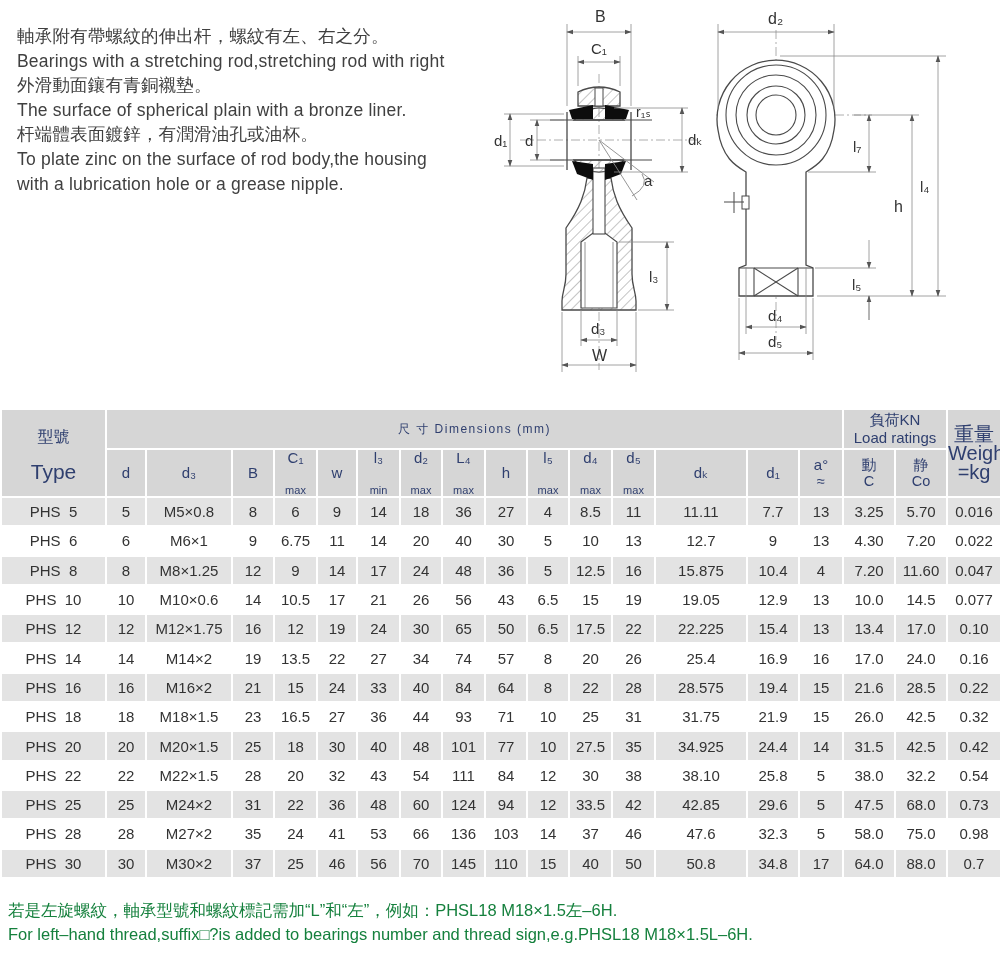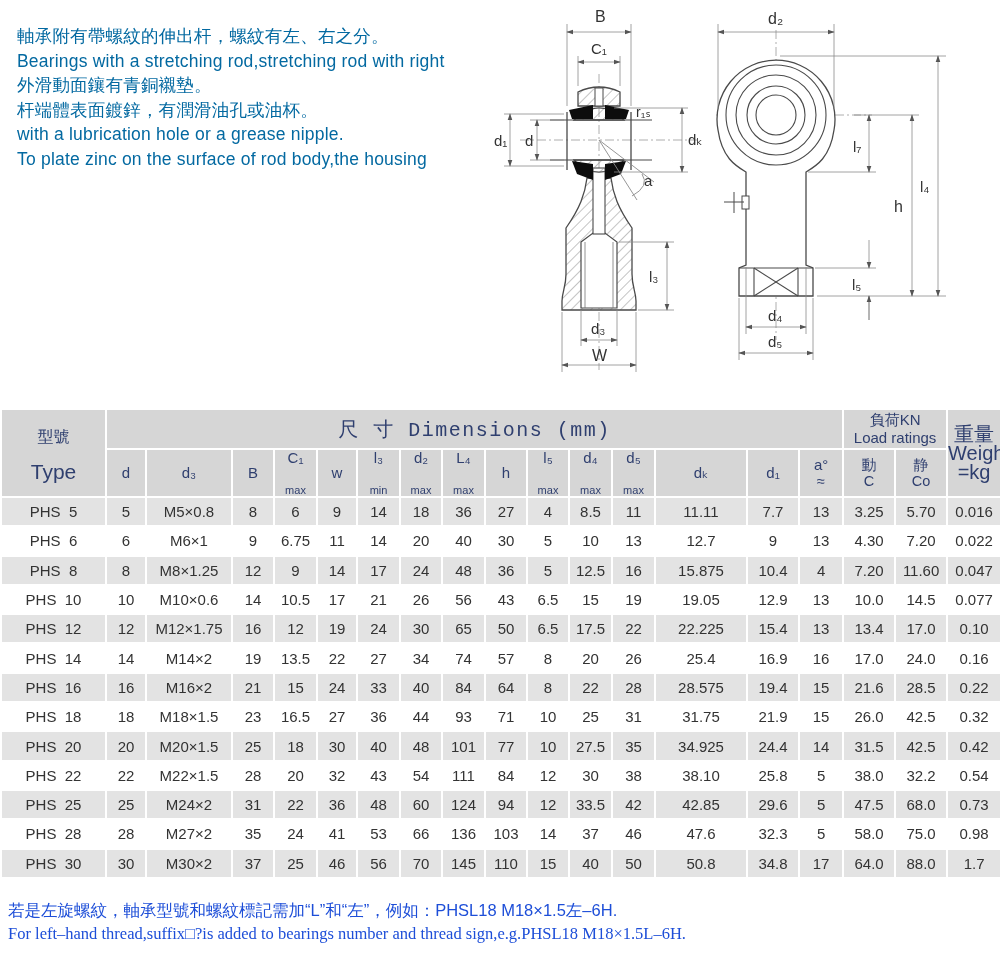--- a/index.html
+++ b/index.html
@@ -1,61 +1,62 @@
 <!DOCTYPE html>
 <html><head>
 <meta charset="utf-8">
 <style>
   html,body{margin:0;padding:0;}
   body{
     width:1000px;height:967px;position:relative;background:#ffffff;
     font-family:"Liberation Sans","DejaVu Sans",sans-serif;overflow:hidden;
   }
   
-  .desc{position:absolute;left:17px;top:24px;width:475px;color:#0369a1;}
+  .desc{position:absolute;left:17px;top:24px;width:475px;color:#404040;}
   .desc .line{font-size:17.5px;line-height:24.6px;letter-spacing:.2px;}
   
   .drawing{position:absolute;}
   #svg-section{left:492px;top:2px;}
   #svg-front{left:714px;top:0px;}
   svg text{font-family:"Liberation Sans","DejaVu Sans",sans-serif;fill:#333;}
   
   table.tbl{
     position:absolute;left:0;top:408px;width:1000px;
     border-collapse:collapse;table-layout:fixed;
   }
   .tbl th,.tbl td{border:2px solid #ffffff;padding:0;}
   .tbl thead th{background:#d6d6d6;color:#2f3f6f;font-weight:normal;vertical-align:middle;text-align:center;}
   .type-th .zh{font-size:16px;margin:8px 0 12px 0;}
   .type-th .en{font-size:21px;margin-bottom:4px;}
-  .dims-th{font-size:20px;letter-spacing:1.5px;height:38px;font-family:Liberation Mono, monospace;}
+  .dims-th{font-size:12px;letter-spacing:1.5px;height:38px;}
   .load-th{font-size:15px;line-height:18px;}
   .weight-th div{font-size:20px;line-height:19px;}
   .cm{font-size:15px;line-height:16px;}
   .cs{font-size:11px;line-height:12px;margin-top:18px;}
   .cb{font-size:14.5px;line-height:15px;margin-top:1px;}
   .tbl tbody td{font-size:15px;color:#333;text-align:center;height:27.3px;}
   .tbl tbody tr.g td{background:#e3e3e3;}
   .tbl tbody tr.w td{background:#ffffff;}
   .tc{white-space:pre;}
   
-  .notes{position:absolute;left:8px;top:898px;width:990px;color:#1d4ed8;}
+  .notes{position:absolute;left:8px;top:898px;width:990px;color:#15803d;}
   .notes .nzh{font-size:16.5px;line-height:24px;}
-  .notes .nen{font-size:16.5px;line-height:24px;font-family:Liberation Serif, serif;}
+  .notes .nen{font-size:16.5px;line-height:24px;}
 </style>
 </head>
 <body>
 
 <div class="desc">
   <div class="line">軸承附有帶螺紋的伸出杆，螺紋有左、右之分。</div>
   <div class="line">Bearings with a stretching rod,stretching rod with right</div>
   <div class="line">外滑動面鑲有青銅襯墊。</div>
+  <div class="line">The surface of spherical plain with a bronze liner.</div>
   <div class="line">杆端體表面鍍鋅，有潤滑油孔或油杯。</div>
+  <div class="line">To plate zinc on the surface of rod body,the housing</div>
   <div class="line">with a lubrication hole or a grease nipple.</div>
-  <div class="line">To plate zinc on the surface of rod body,the housing</div>
 </div>
 
 <svg id="svg-section" class="drawing" width="250" height="378" viewBox="0 0 250 378">
   <defs>
     <pattern id="hatchL" width="7" height="7" patternUnits="userSpaceOnUse" patternTransform="rotate(45)">
       <line x1="0" y1="0" x2="0" y2="7" stroke="#8a8a8a" stroke-width="1"></line>
     </pattern>
     <marker id="arL" viewBox="0 0 10 10" refX="9" refY="5" markerWidth="9" markerHeight="9" orient="auto-start-reverse">
       <path d="M0,1.6 L10,5 L0,8.4 z" fill="#555"></path>
     </marker>
@@ -592,21 +593,21 @@
         <td>145</td>
         <td>110</td>
         <td>15</td>
         <td>40</td>
         <td>50</td>
         <td>50.8</td>
         <td>34.8</td>
         <td>17</td>
         <td>64.0</td>
         <td>88.0</td>
-        <td>1.7</td>
+        <td>0.7</td>
       </tr>
     </tbody>
 </table>
 
 <div class="notes">
   <div class="nzh">若是左旋螺紋，軸承型號和螺紋標記需加“L”和“左”，例如：PHSL18  M18×1.5左–6H.</div>
   <div class="nen">For left–hand thread,suffix□?is added to bearings number and thread sign,e.g.PHSL18  M18×1.5L–6H.</div>
 </div>
 
 </body></html>

